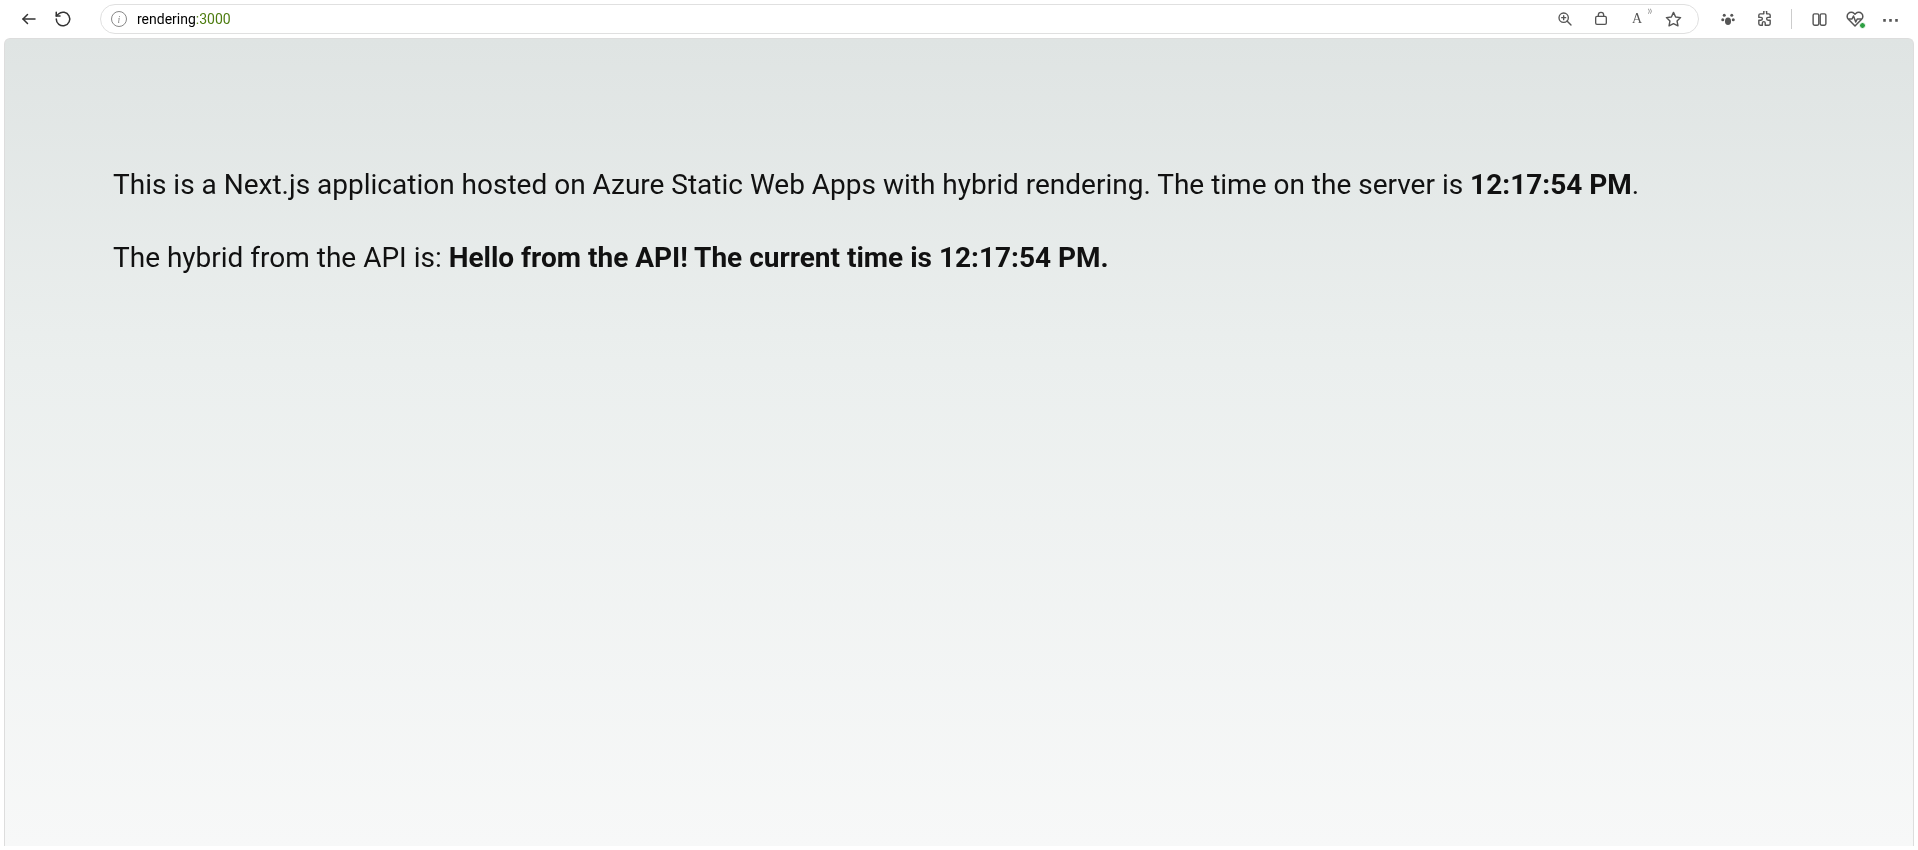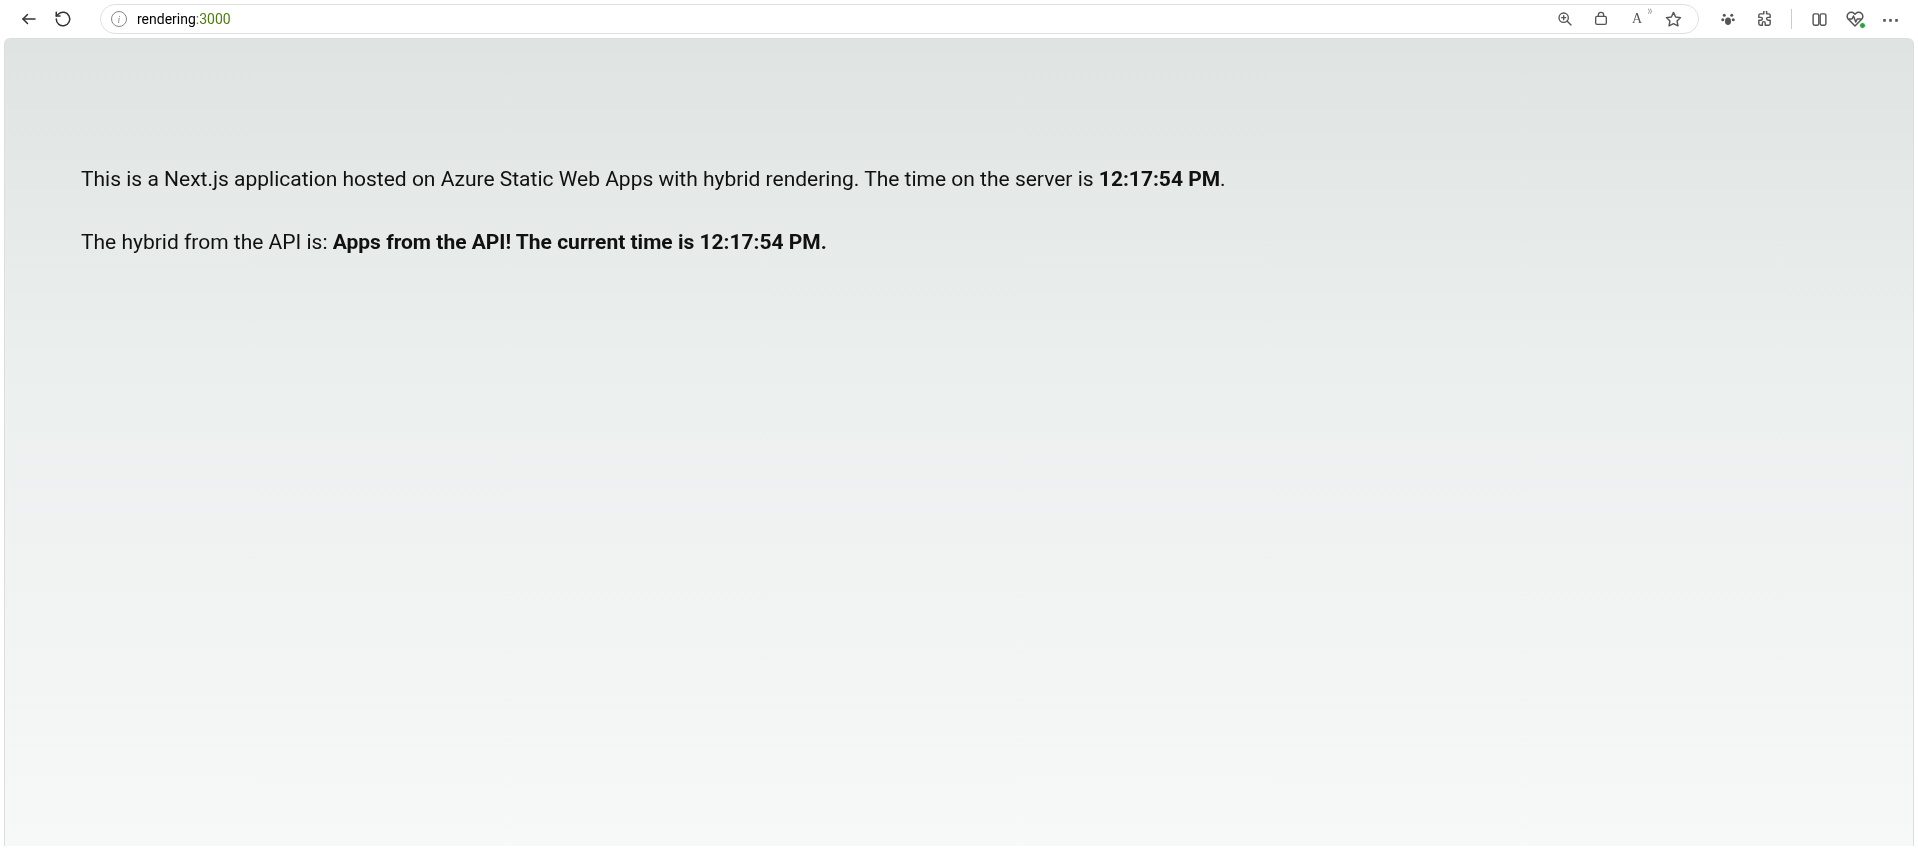--- a/index.html
+++ b/index.html
@@ -103,23 +103,23 @@
       margin: 0 4px;
       height: calc(100% - 42px);
       background: linear-gradient(180deg, #dfe4e3 0%, #ebefee 40%, #f7f8f8 100%);
       border-radius: 6px 6px 0 0;
       overflow: hidden;
       border: 1px solid #ddd;
       border-bottom: none;
     }
     .content {
       padding-top: 124px;
-      padding-left: 76px;
+      padding-left: 108px;
       padding-right: 120px;
-      font-size: 21px;
+      font-size: 28px;
       line-height: 1.55;
       color: #111;
     }
     .content p {
       margin-bottom: 30px;
     }
     .content strong {
       font-weight: 700;
     }
     .more-dots {
@@ -211,16 +211,16 @@
     <div class="tb-icon more-dots">⋯</div>
   </div>
 </div>
 
 <div class="page-viewport">
   <div class="content">
     <p>
       <span>This is a Next.js application hosted on Azure Static Web Apps with hybrid rendering. The time on the server is </span><strong>12:17:54 PM</strong><span>.</span>
     </p>
     <p>
-      <span>The hybrid from the API is: </span><strong>Apps from the API! The current time is 12:17:54 PM.</strong>
+      <span>The hybrid from the API is: </span><strong>Hello from the API! The current time is 12:17:54 PM.</strong>
     </p>
   </div>
 </div>
 
 </body></html>

